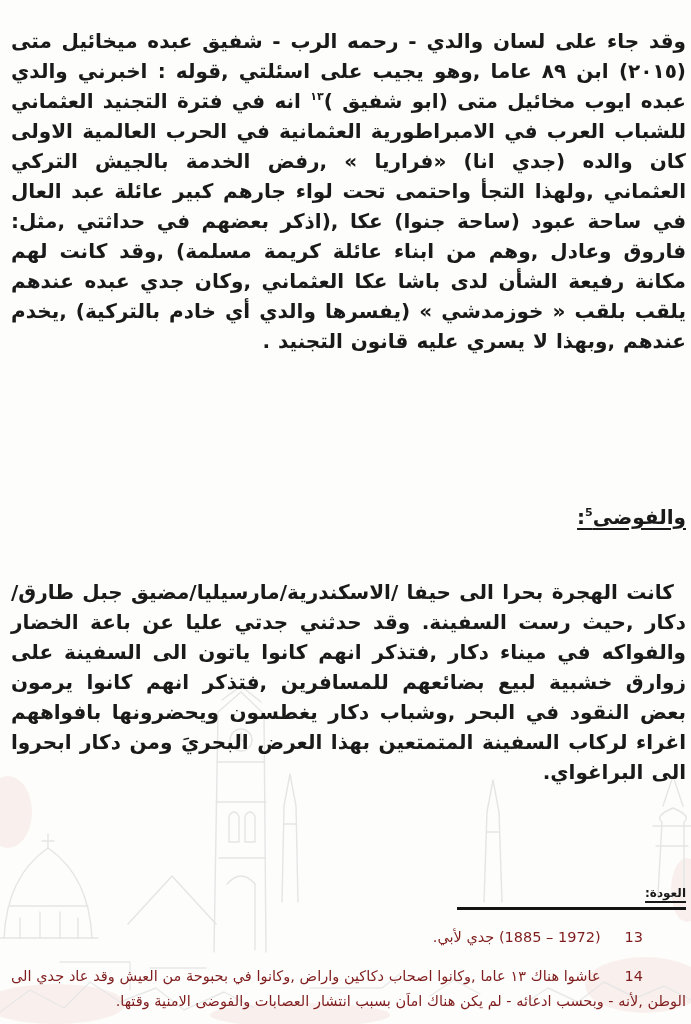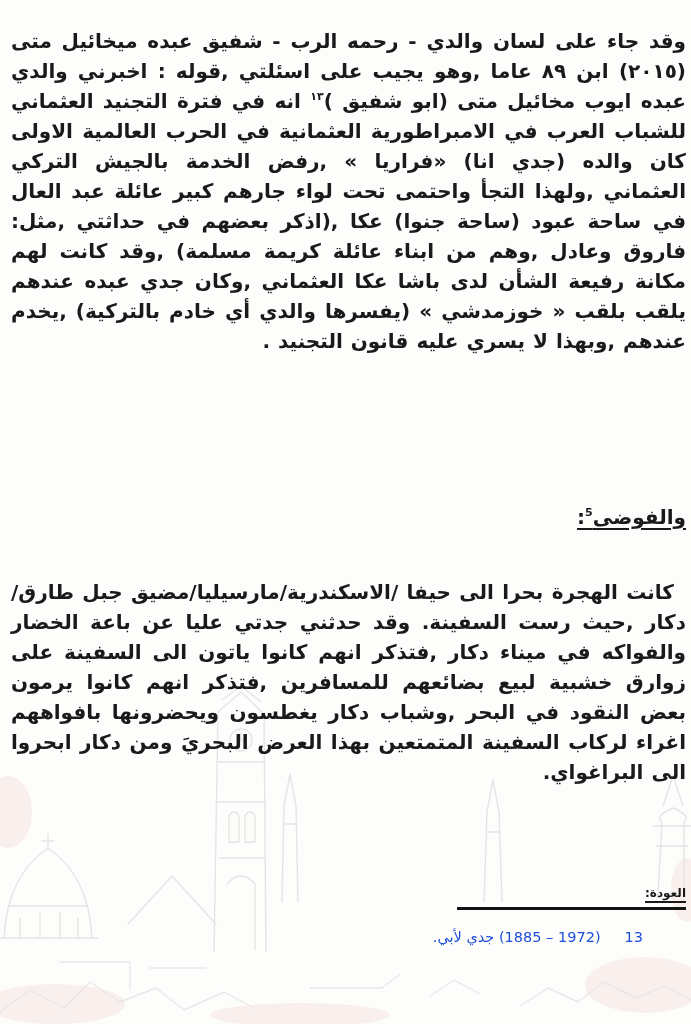--- a/index.html
+++ b/index.html
@@ -59,21 +59,21 @@
     height: 3px;
     background: #141414;
     margin: 6px 0 6px auto; 
   }
   .footnote {
     font-size: 14.5px;
     font-weight: 400;
     line-height: 25px;
     text-align: justify;
     text-indent: 43px;
-    color: #1d4ed8;
+    color: #7f1d1d;
   }
   .fn-num {
     unicode-bidi: isolate;
     margin-left: 24px;
   }
   .fn-years { unicode-bidi: isolate; }
   sup.fn-marker {
     font-size: 11px;
     line-height: 0;
     vertical-align: super;
@@ -151,16 +151,17 @@
     <div class="block" id="footer">
 
       <div style="text-align:right;">
         <span class="return-heading">العودة:</span>
       </div>
 
       <div class="fn-separator"></div>
 
       <p class="footnote"><span class="fn-num" dir="ltr">13</span><span class="fn-years" dir="ltr">(1885 – 1972)</span> <span>جدي لأبي.</span></p>
 
+      <p class="footnote"><span class="fn-num" dir="ltr">14</span><span>عاشوا هناك ١٣ عاما ,وكانوا اصحاب دكاكين واراض ,وكانوا في بحبوحة  من العيش  وقد عاد جدي الى الوطن ,لأنه - وبحسب  ادعائه -  لم يكن هناك اماَن بسبب انتشار العصابات والفوضى الامنية وقتها.</span></p>
 
     </div>
   </div>
 </div>
 
 </body></html>

